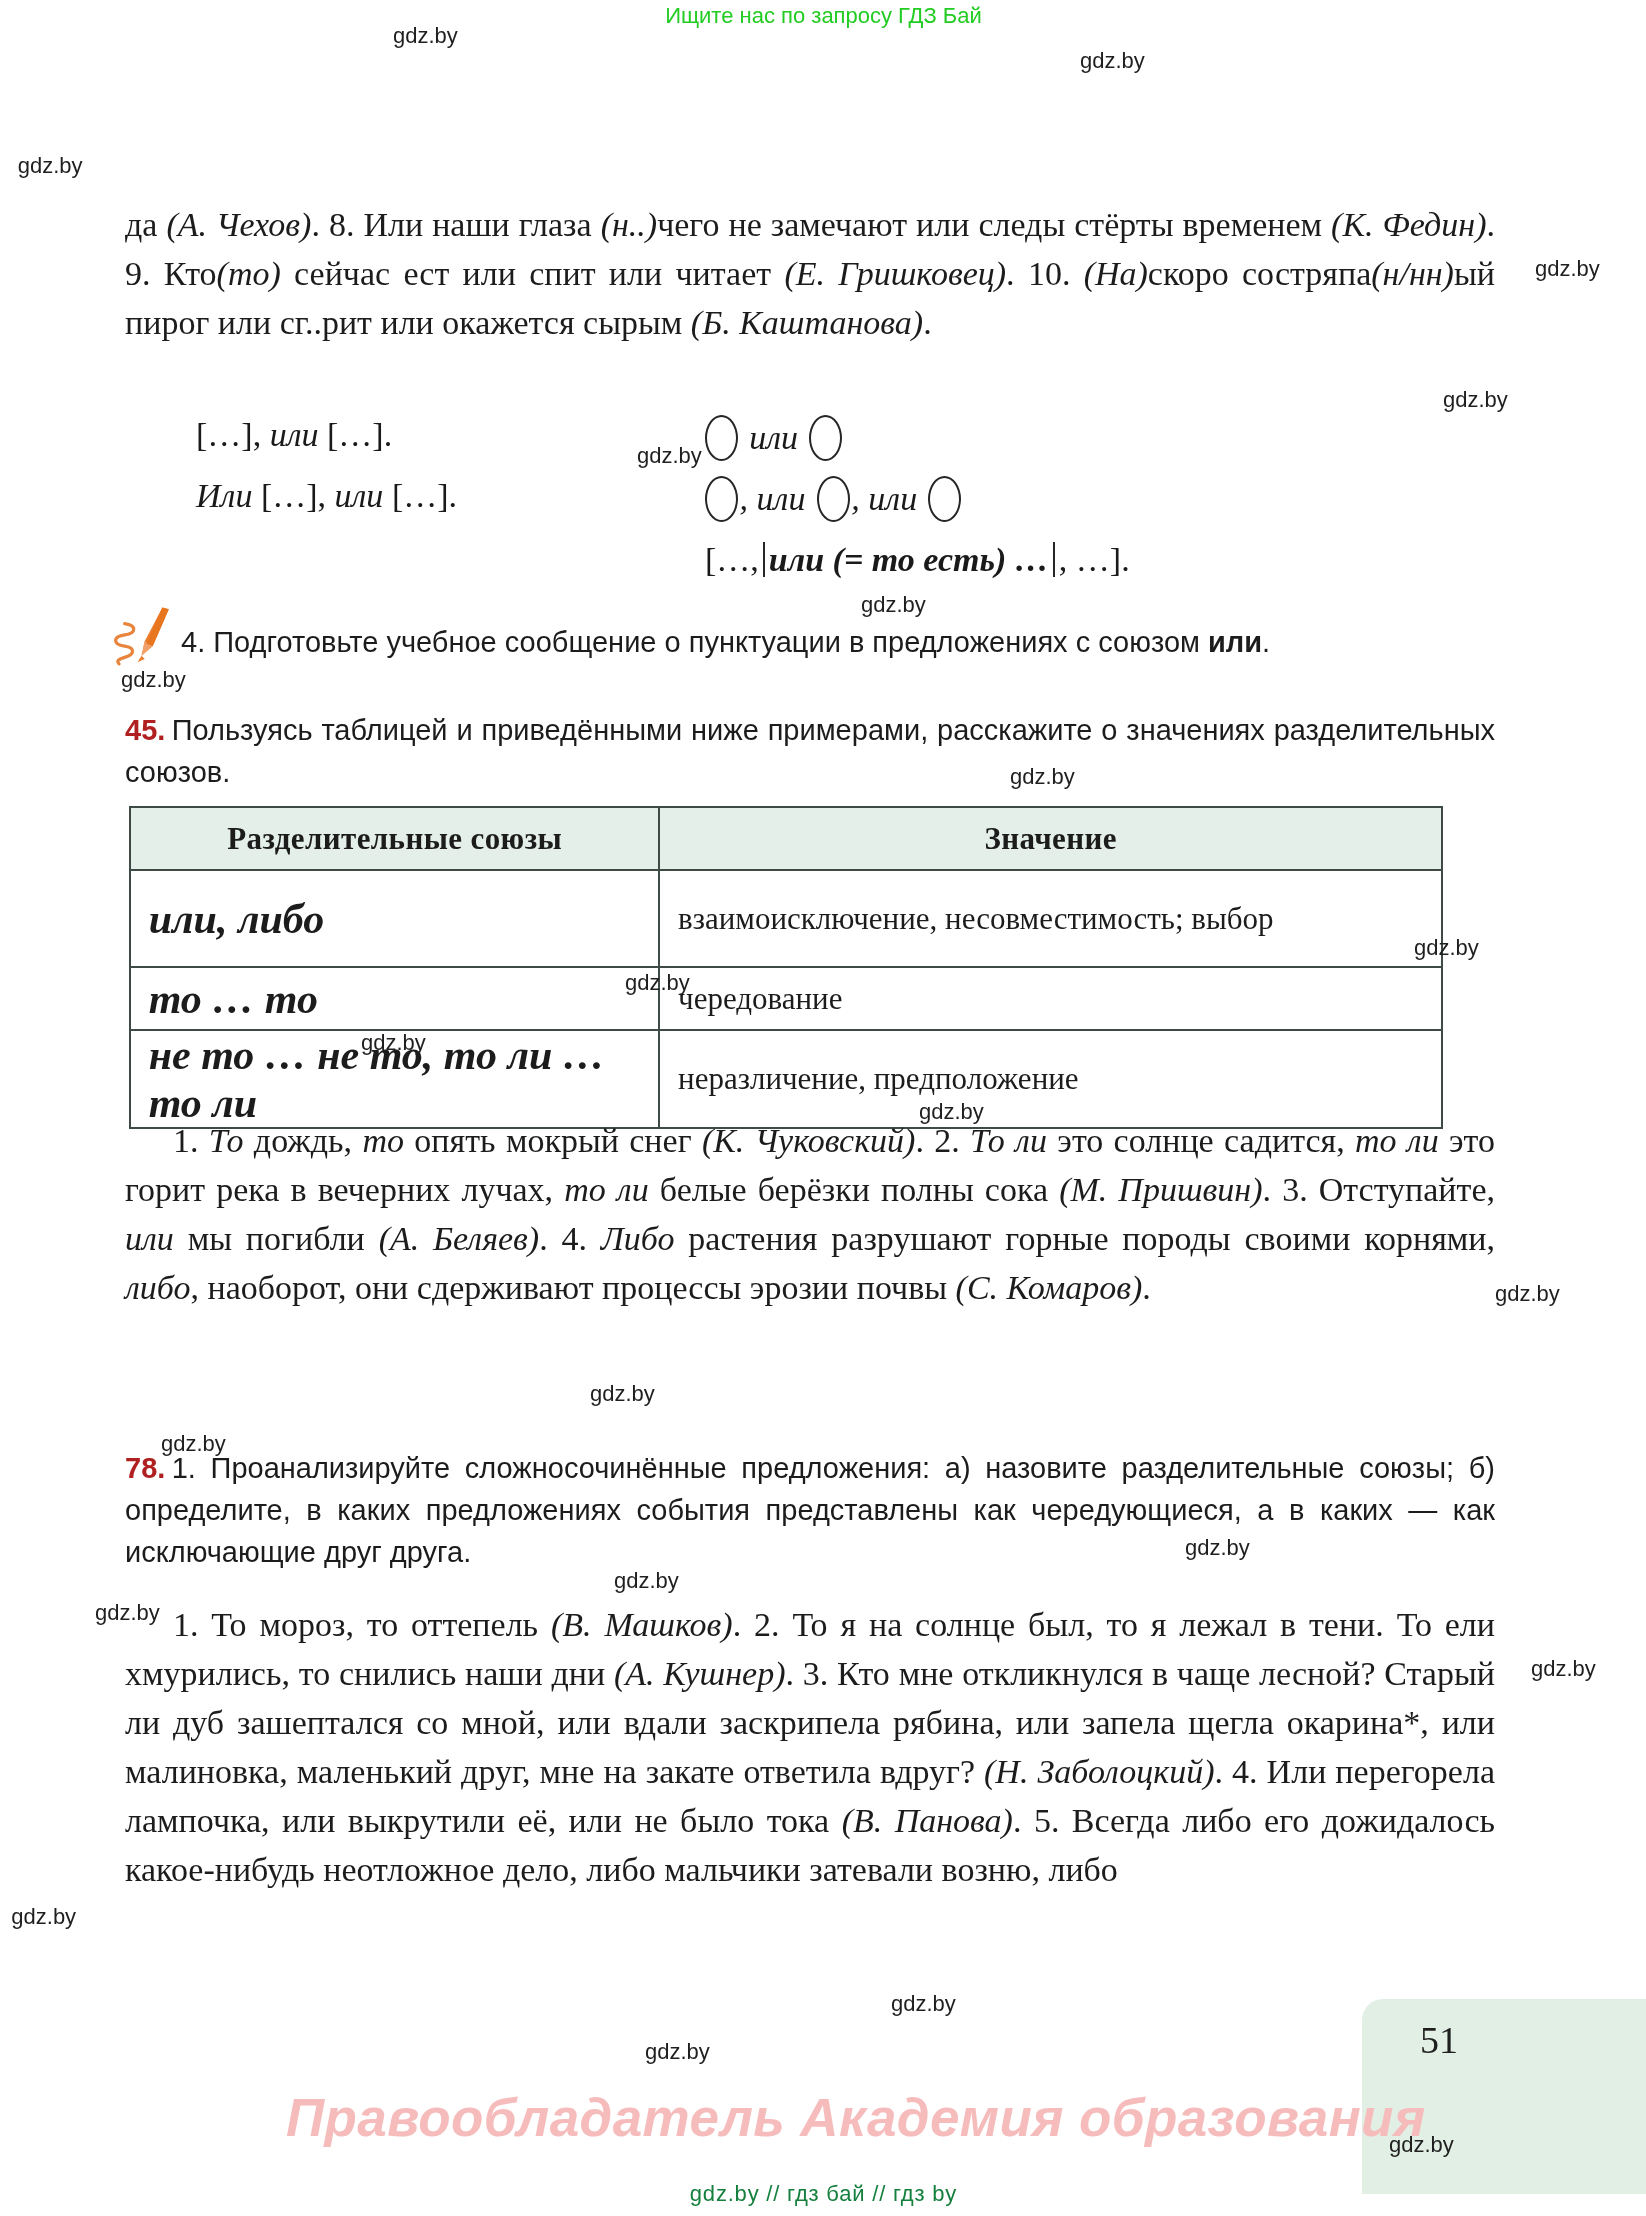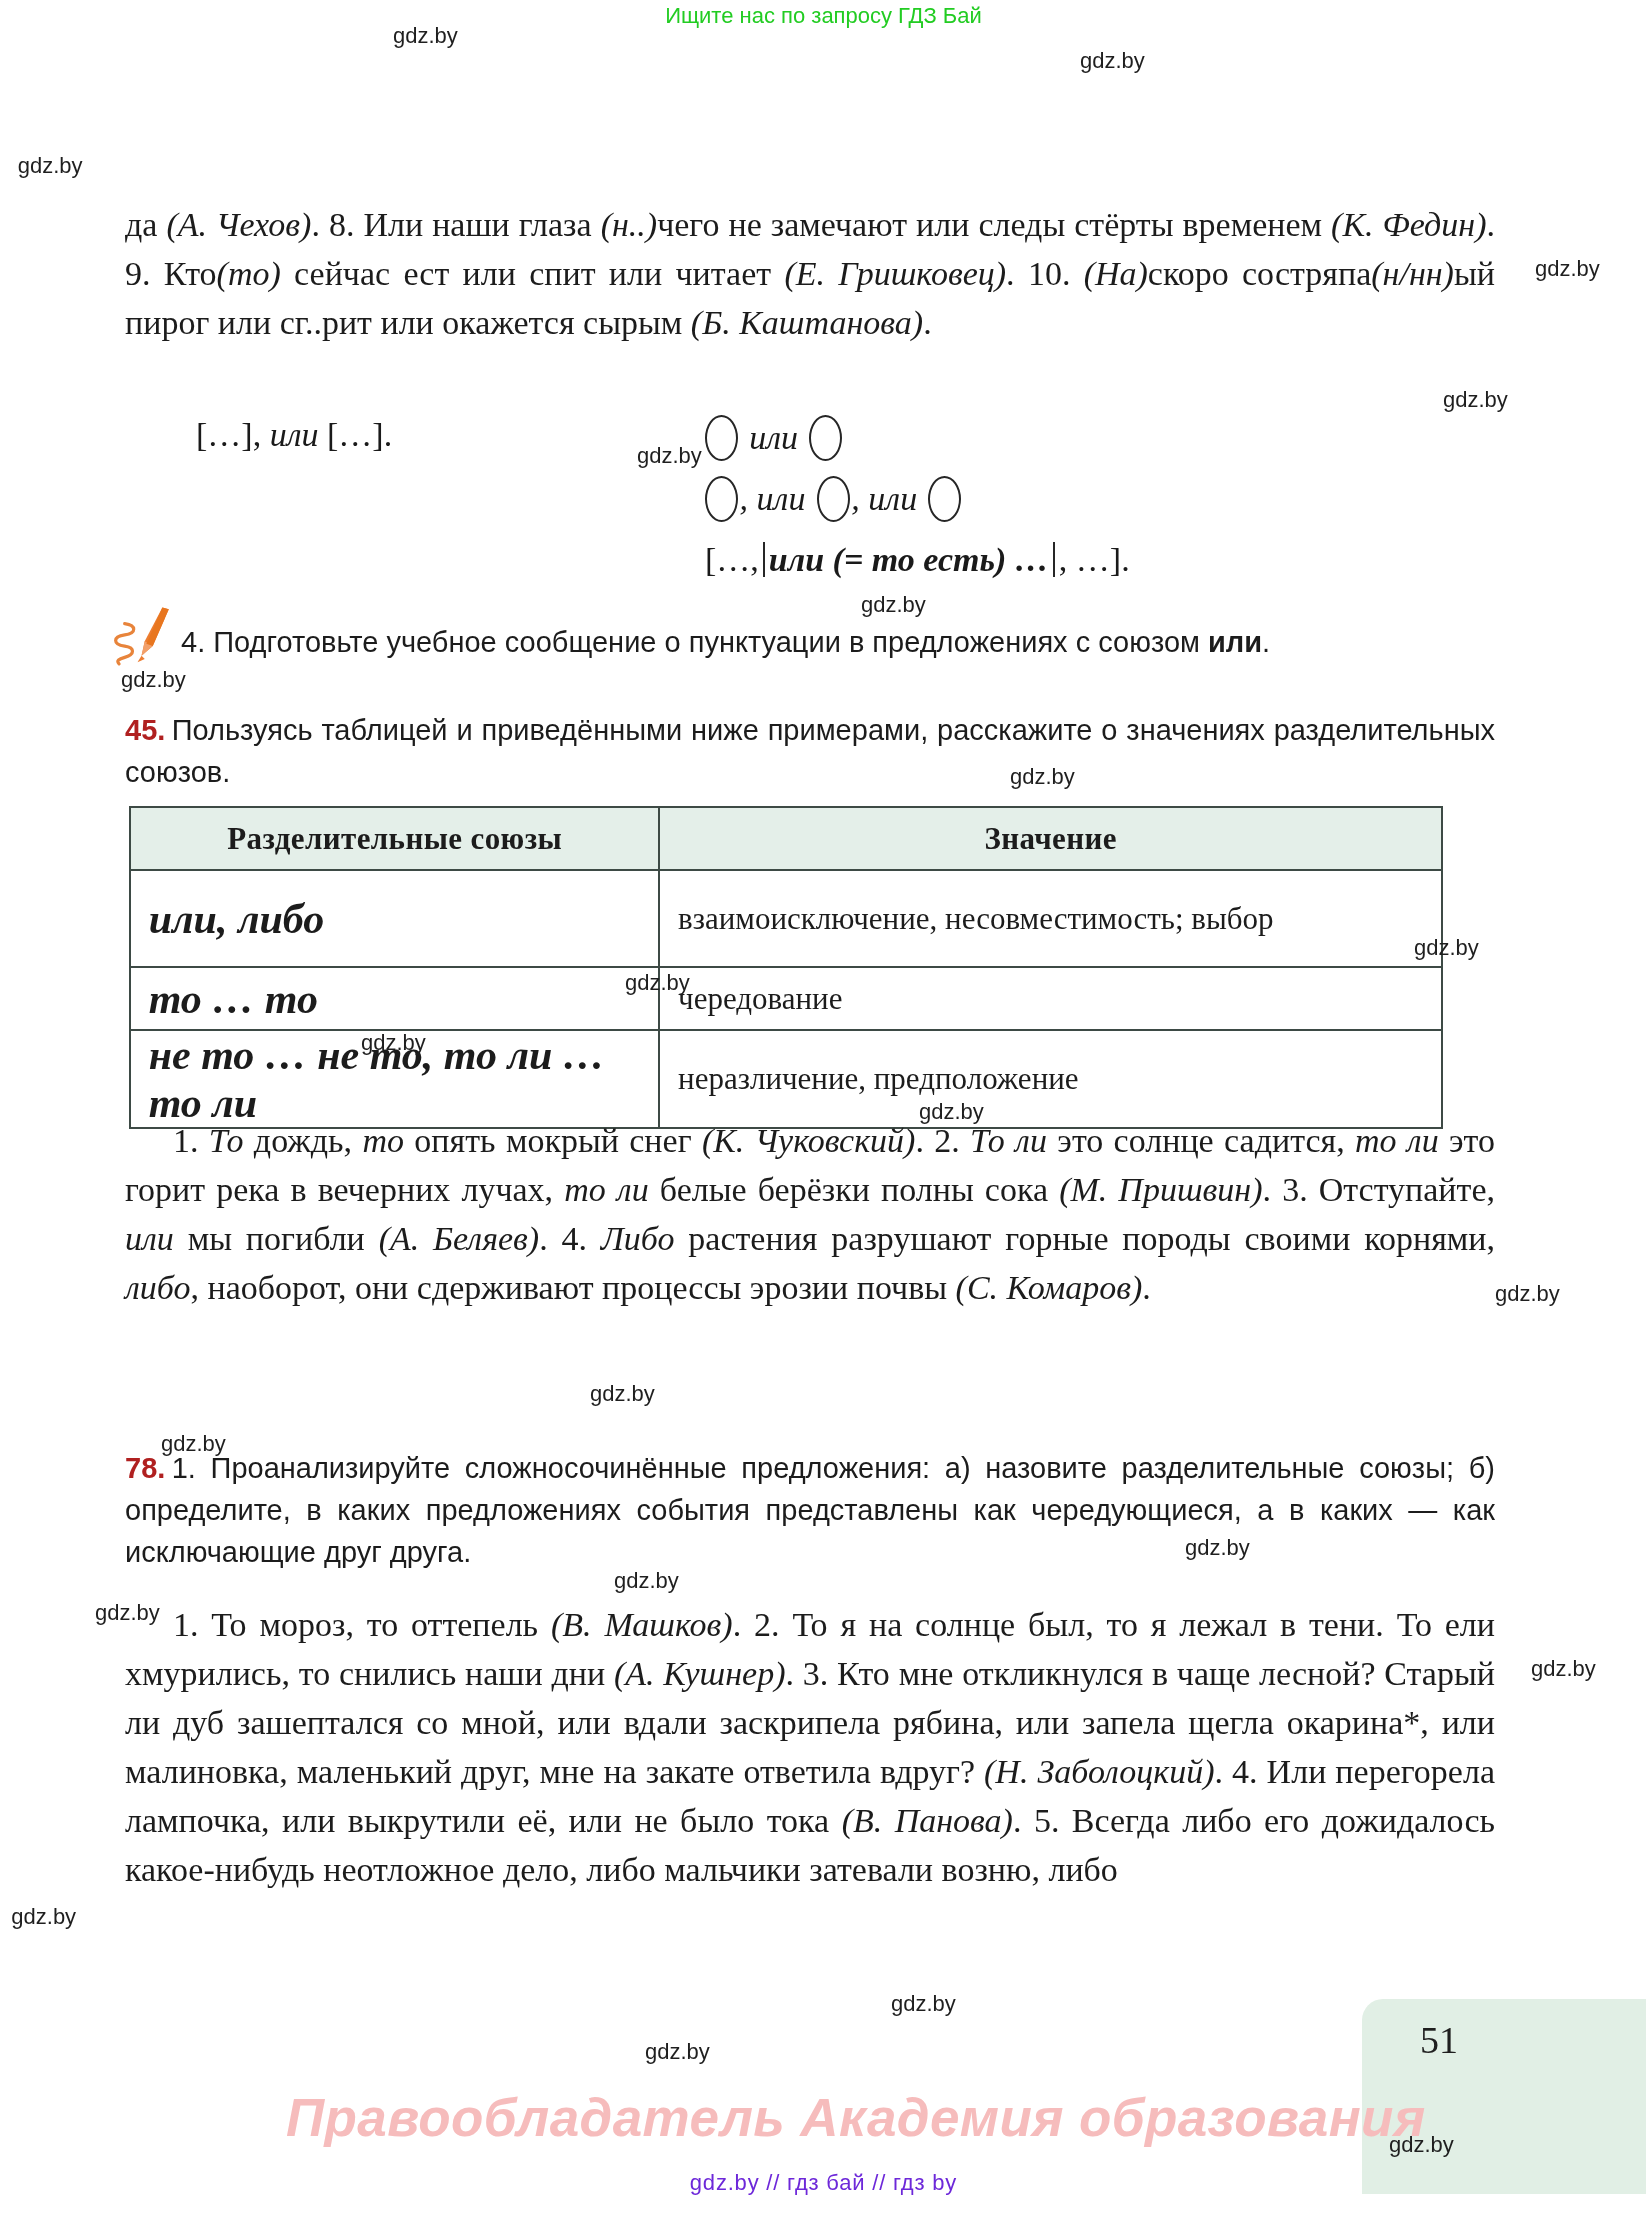--- a/index.html
+++ b/index.html
@@ -36,26 +36,26 @@
     width: 1647px;
     text-align: center;
     font-family: "Liberation Sans", "DejaVu Sans", sans-serif;
     font-size: 22px;
     color: #22cc22;
     white-space: nowrap;
   }
   .wm-bottom-blue {
     position: absolute;
     left: 0;
-    bottom: 20px;
+    bottom: 9px;
     width: 1647px;
     text-align: center;
     font-family: "Liberation Sans", "DejaVu Sans", sans-serif;
     font-size: 22px;
-    color: #6d28d9;
+    color: #15803d;
     letter-spacing: 0.8px;
     white-space: nowrap;
   }
   .wm-pink {
     position: absolute;
     left: 286px;
     top: 2087px;
     font-family: "Liberation Sans", "DejaVu Sans", sans-serif;
     font-style: italic;
     font-weight: bold;
@@ -235,20 +235,23 @@
   <div class="wm-pink">Правообладатель Академия образования</div>
 
   <div class="wm-bottom-blue">gdz.by  //  гдз бай  //  гдз by</div>
 
   <div class="col serif-body" style="top:200px;">да <i>(А. Чехов)</i>. 8. Или наши глаза <i>(н..)</i>чего не замечают или следы стёрты временем <i>(К. Федин)</i>. 9. Кто<i>(то)</i> сейчас ест или спит или читает <i>(Е. Гришковец)</i>. 10. <i>(На)</i>скоро состряпа<i>(н/нн)</i>ый пирог или сг..рит или окажется сырым <i>(Б. Каштанова)</i>.</div>
 
   <div class="schemes">
     <div class="sch-left">
       <div class="sch-row">
         <span><span>[…], </span><i>или</i><span> […].</span></span>
+      </div>
+      <div class="sch-row">
+        <span><i>Или</i><span> […], </span><i>или</i><span> […].</span></span>
       </div>
     </div>
     <div class="sch-right">
       <div class="sch-row">
         <span class="circ"></span>
         <i style="margin:0 11.3px;">или</i>
         <span class="circ"></span>
       </div>
       <div class="sch-row">
         <span class="circ"></span>

